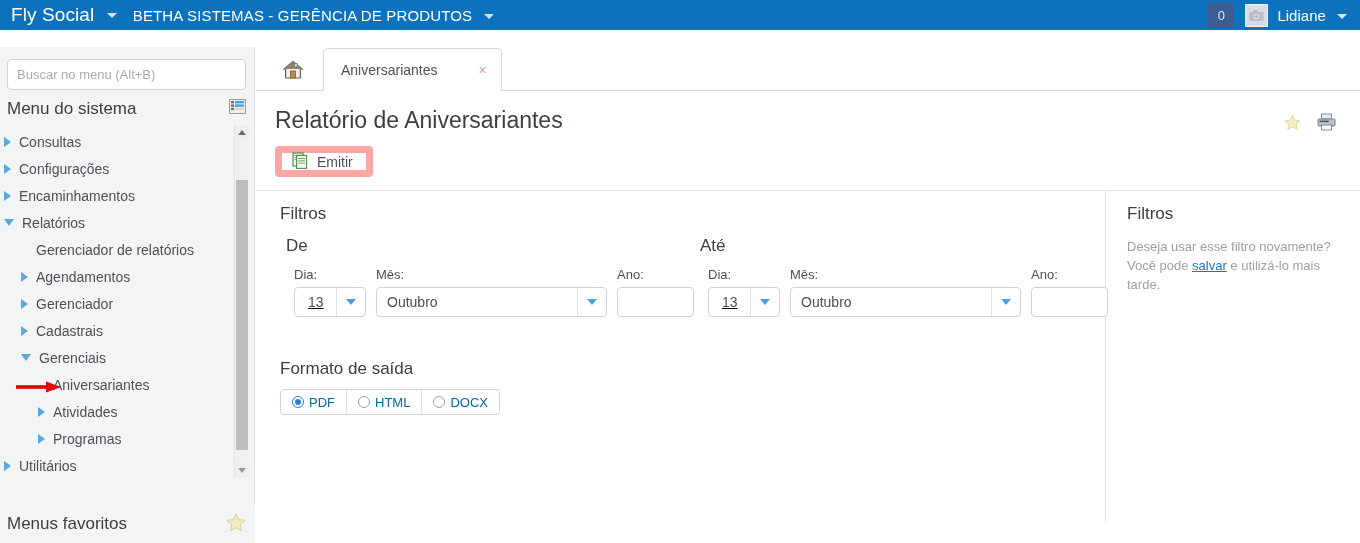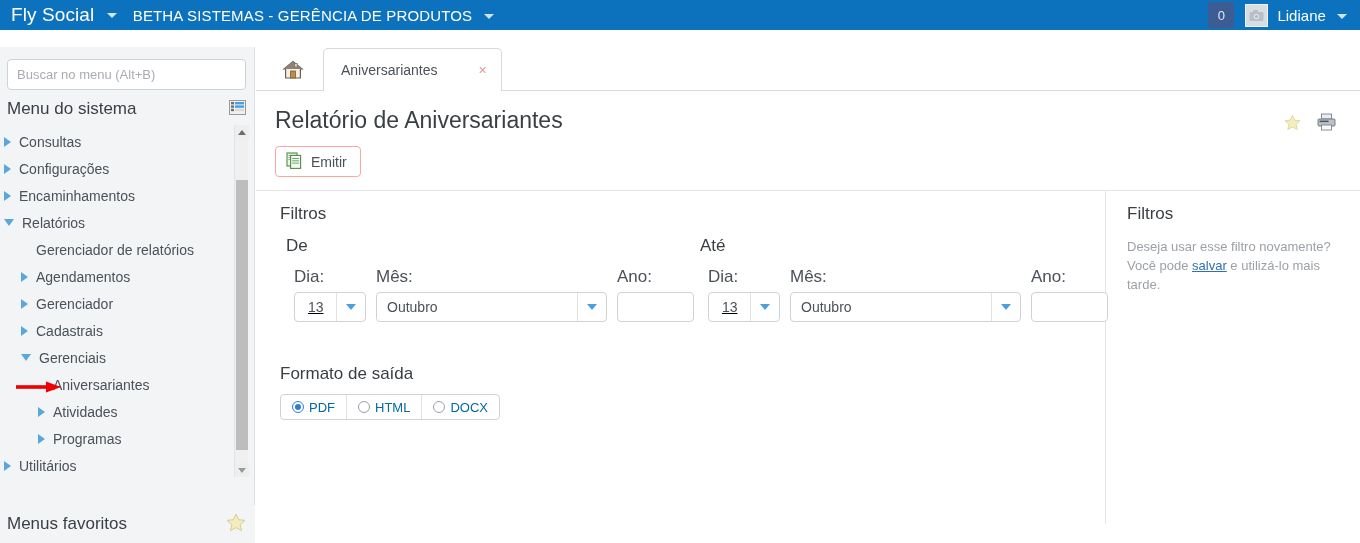--- a/index.html
+++ b/index.html
@@ -71,21 +71,21 @@
     background: #fff;
     font-size: 13px;
     color: #555;
     padding: 0 9px;
     font-family: "Liberation Sans", sans-serif;
     outline: none;
   }
   .search-input::placeholder { color: #a8acb1; }
 
   .menu-head {
-    display: flex; align-items: center;
+    display: flex; 
     padding: 9px 8px 6px 7px;
   }
   .menu-head-title { font-size: 17px; color: #3a3f45; }
   .menu-toggle-icon { margin-left: auto; }
 
   .menu-scrollzone {
     position: relative;
     height: 352px;
     overflow: hidden;
   }
@@ -221,21 +221,21 @@
   .page-head-icons {
     margin-left: auto; display: flex; align-items: center; gap: 16px;
     padding-top: 6px;
   }
 
   .toolbar { padding: 11px 0 0 19px; }
   .btn-emitir {
     display: inline-flex; align-items: center;
     height: 31px;
     padding: 0 13px 0 10px;
-    border: 1px solid #fca5a5;
+    border: 7px solid #fca5a5;
     border-radius: 4px;
     background: #fff;
     font-size: 14px;
     color: #4b5159;
     cursor: pointer;
     font-family: "Liberation Sans", sans-serif;
   }
   .btn-emitir .lbl { margin-left: 8px; }
 
   .content-split {
@@ -251,21 +251,21 @@
     padding: 13px 0 0 21px;
   }
 
   .section-title { font-size: 17px; color: #3a3f45; margin: 0 0 12px 0; font-weight: normal; }
   .group-title { font-size: 17px; color: #3a3f45; margin: 0 0 11px 6px; font-weight: normal; }
 
   .daterow { display: flex; position: relative; }
 
   .field { display: flex; flex-direction: column; }
   .field-label {
-    font-size: 17px; color: #4b5159; margin-bottom: 5px;
+    font-size: 13px; color: #4b5159; margin-bottom: 5px;
   }
   .sel-combo {
     display: flex; align-items: stretch;
     height: 30px;
     border: 1px solid #cfd3d8;
     border-radius: 4px;
     background: #fff;
     overflow: hidden;
   }
   .sel-value {

